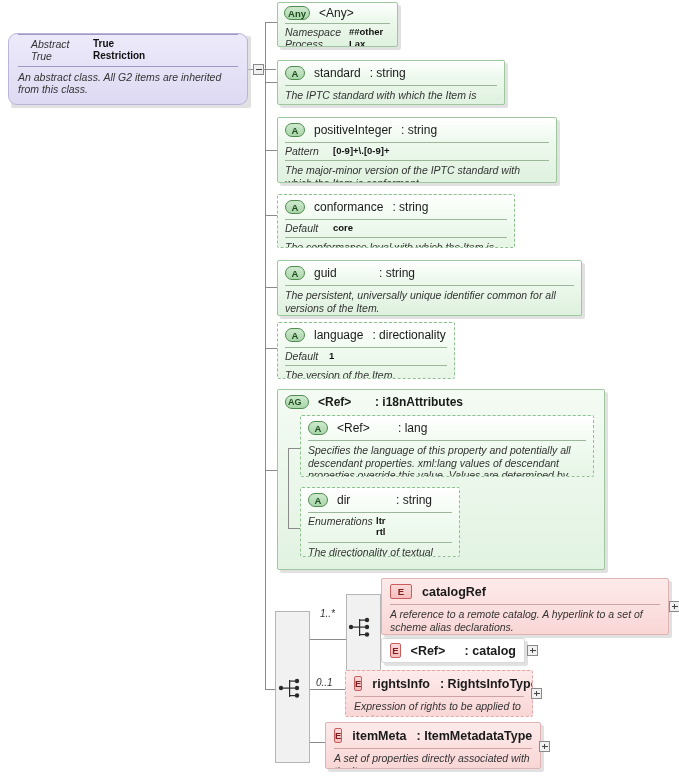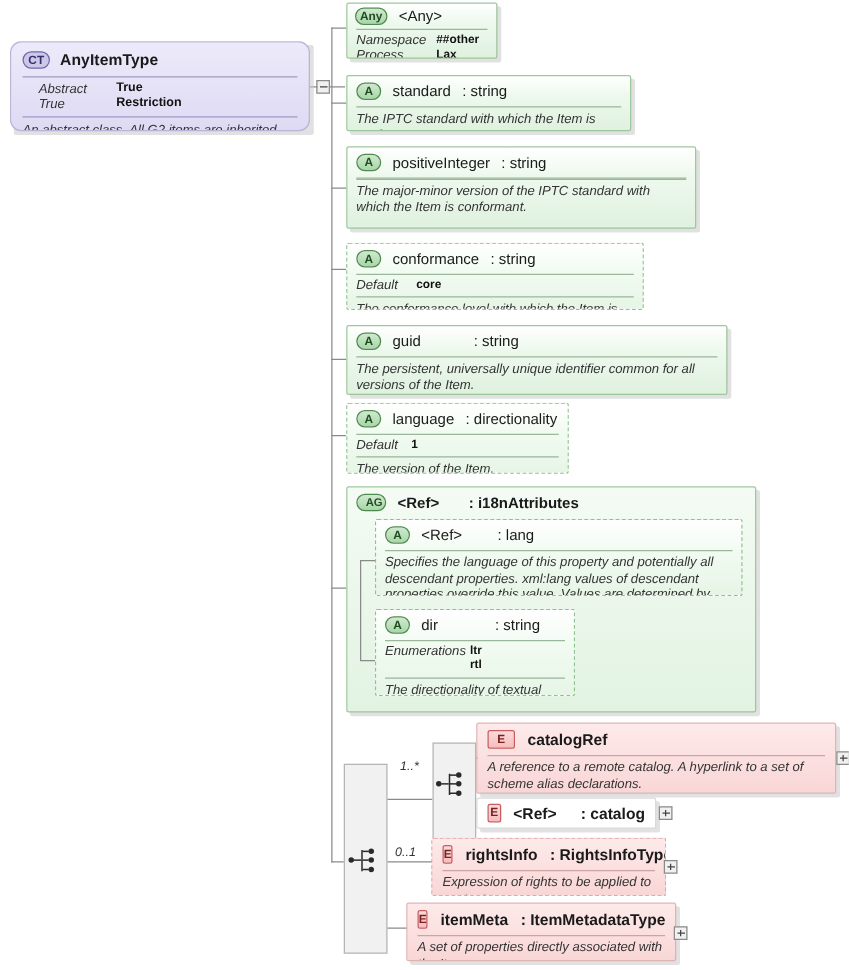--- a/index.html
+++ b/index.html
@@ -43,21 +43,21 @@
   .attr .annot{padding:3px 7px 4px 7px;font-style:italic;font-size:10.5px;color:#333;line-height:12.5px;}
 
   .icon-a{display:inline-block;width:20px;height:14px;line-height:13px;text-align:center;
     font-size:9.5px;font-weight:bold;color:#1f4d1f;
     background:linear-gradient(180deg,#cfe9cf 0%,#a9d6a9 100%);
     border:1px solid #4f8a4f;border-radius:7px;box-sizing:border-box;}
   .icon-any{display:inline-block;min-width:26px;height:14px;line-height:13px;text-align:center;
     font-size:9.5px;font-weight:bold;color:#1f4d1f;padding:0 3px;
     background:linear-gradient(180deg,#cfe9cf 0%,#a9d6a9 100%);
     border:1px solid #4f8a4f;border-radius:7px;box-sizing:border-box;}
-  .icon-ag{display:inline-block;min-width:24px;height:14px;line-height:13px;text-align:right;
+  .icon-ag{display:inline-block;min-width:24px;height:14px;line-height:13px;text-align:left;
     font-size:9px;font-weight:bold;color:#1f4d1f;padding:0 2px;
     background:linear-gradient(180deg,#cfe9cf 0%,#a9d6a9 100%);
     border:1px solid #4f8a4f;border-radius:7px;box-sizing:border-box;}
 
   .facetrow{display:flex;line-height:12px;}
   .facetrow .k{font-style:italic;font-size:10.5px;color:#333;flex:0 0 auto;}
   .facetrow .v{font-weight:bold;font-size:9.5px;color:#111;white-space:pre;}
 
   
   .ag .body{background:linear-gradient(180deg,#f4fbf4 0%,#e9f6e9 60%,#e2f3e2 100%);border:1px solid #9dc79d;}
@@ -112,24 +112,20 @@
   <div class="ln lnh" style="left:265px;top:215px;width:12px;"></div>
   <div class="ln lnh" style="left:265px;top:287px;width:12px;"></div>
   <div class="ln lnh" style="left:265px;top:348px;width:12px;"></div>
   <div class="ln lnh" style="left:265px;top:470px;width:12px;"></div>
   <div class="ln lnh" style="left:265px;top:689px;width:12px;"></div>
 
   <div class="node ct" style="left:8px;top:33px;width:240px;height:72px;">
     <div class="shadow"></div>
     <div class="body">
       <div class="inner">
-        <div class="hdr">
-          <span class="icon-ct">CT</span>
-          <span class="title">AnyItemType</span>
-        </div>
         <div class="rule"></div>
         <div class="props">
           <div class="proprow">
             <span class="k">Abstract</span>
             <span class="v">True</span>
           </div>
           <div class="proprow">
             <span class="k">True</span>
             <span class="v">Restriction</span>
           </div>
@@ -181,20 +177,26 @@
   <div class="node attr" style="left:277px;top:117px;width:280px;height:66px;">
     <div class="shadow"></div>
     <div class="body">
       <div class="inner">
         <div class="hdr">
           <span class="icon-a">A</span>
           <span class="nm">positiveInteger</span>
           <span class="nm">: string</span>
         </div>
         <div class="rule"></div>
+        <div class="facets">
+          <div class="facetrow">
+            <span class="k" style="flex:0 0 48px;">Pattern</span>
+            <span class="v">[0-9]+\.[0-9]+</span>
+          </div>
+        </div>
         <div class="rule"></div>
         <div class="annot">The major-minor version of the IPTC standard with which the Item is conformant.</div>
       </div>
     </div>
   </div>
 
   <div class="node attr dashed" style="left:277px;top:194px;width:238px;height:54px;">
     <div class="body">
       <div class="inner">
         <div class="hdr">

